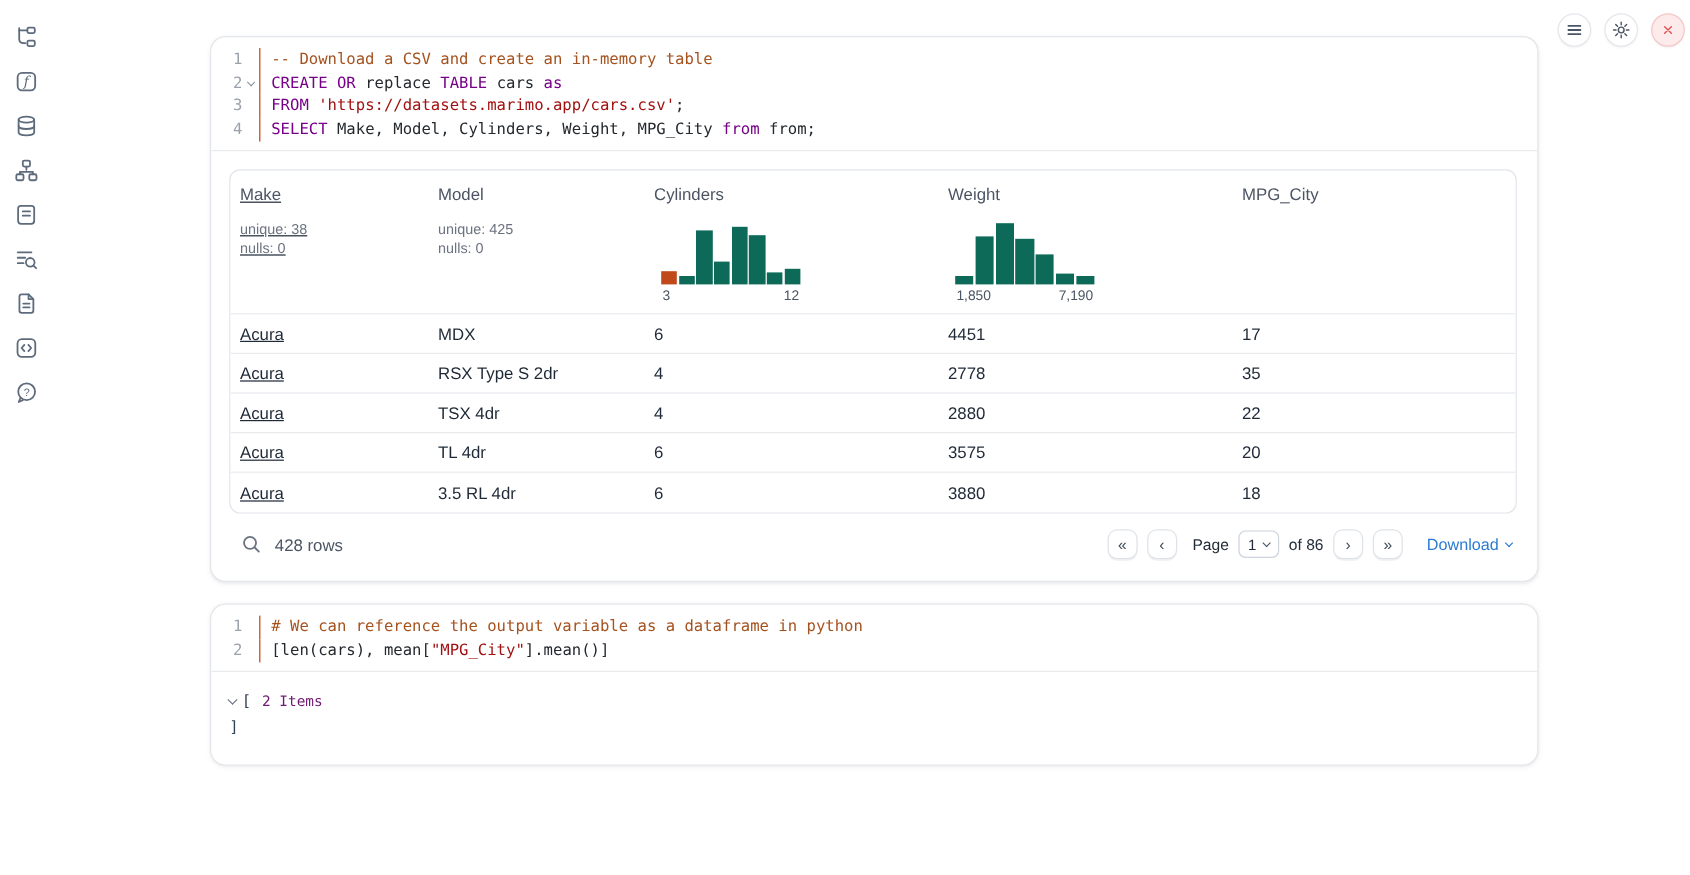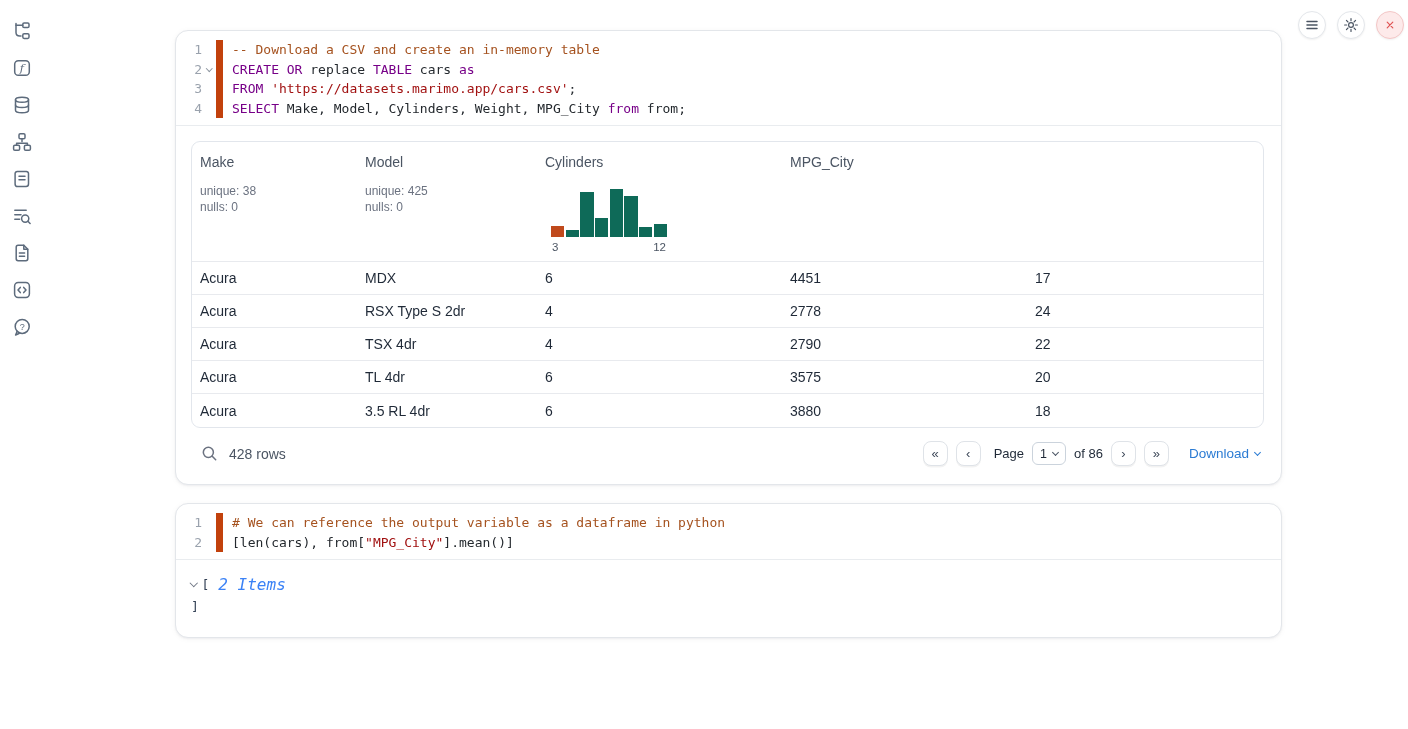--- a/index.html
+++ b/index.html
@@ -24,21 +24,21 @@
   .main { position:absolute; left:175px; top:30px; width:1107px; }
   .cell-card { background:#fff; border:1px solid #e3e6ea; border-radius:13px;
                box-shadow:0 1px 2px rgba(16,24,40,.05), 0 1px 6px rgba(16,24,40,.04); overflow:hidden; }
   .cell-card + .cell-card { margin-top:18px; }
 
   
   .editor { padding:9px 0 7px; font-family:"DejaVu Sans Mono", monospace; font-size:13px; line-height:19.5px; }
   .code-line { display:flex; }
   .gutter-num { width:26px; text-align:right; color:#9aa2ad; flex:none; }
   .fold-slot { width:14px; flex:none; display:flex; align-items:center; justify-content:center; }
-  .code-text { flex:1; border-left:7px solid #c2410c; padding-left:9px; white-space:pre; color:#24292e; }
+  .code-text { flex:1; border-left:1px solid #c2410c; padding-left:9px; white-space:pre; color:#24292e; }
   .tok-kw  { color:var(--code-keyword,#770088); }
   .tok-str { color:var(--code-string,#a11111); }
   .tok-com { color:var(--code-comment,#a5521f); }
   .tok-plain { color:#24292e; }
 
   .chev { display:inline-block; width:6px; height:6px; border-right:1.5px solid #8b949e;
           border-bottom:1.5px solid #8b949e; transform:rotate(45deg); }
   .chev-fold { width:4.5px; height:4.5px; margin-top:-3px; }
 
   
@@ -51,21 +51,21 @@
 
   
   .cell-output { border-top:1px solid #e9ecef; padding:15px 17px 10px 15px; }
 
   
   .table-box { border:1px solid #e2e6ec; border-radius:9px; overflow:hidden; }
   .thead { display:flex; border-bottom:1px solid #e8eaee; }
   .th { padding:12px 8px 8px; cursor:pointer; }
   .th-name { font-size:14px; color:#4b5563; }
   .th-stats { margin-top:13px; font-size:12px; color:#6b7280; line-height:16px; }
-  .col0 { width:165px; flex:none; } .col1 { width:180px; flex:none; }
+  .col0 { width:165px; flex:none;text-decoration:underline; } .col1 { width:180px; flex:none; }
   .col2 { width:245px; flex:none; } .col3 { width:245px; flex:none; } .col4 { flex:1; }
   .hist { margin-top:12px; margin-left:6px; width:116px; }
   .hist-bars { display:flex; align-items:flex-end; gap:1.5px; height:55px; }
   .bar { flex:1; background:var(--hist-green,#0e6a58); }
   .bar.orange { background:var(--hist-orange,#c0491c); }
   .hist-labels { display:flex; justify-content:space-between; margin-top:4px;
                  font-size:11.5px; color:#4b5563; padding:0 1px; }
   .tr { display:flex; align-items:center; height:33px; border-bottom:1px solid #e8eaee; cursor:pointer; }
   .tr:last-child { border-bottom:none; }
   .td { padding:0 8px; font-size:14px; color:#1f2937; }
@@ -86,21 +86,21 @@
   .chev-select { width:5px; height:5px; border-color:#4b5563; margin-top:-3px; }
   .download { margin-left:12px; display:inline-flex; align-items:center; gap:6px; font-size:13.5px;
               color:var(--link-blue,#2b7bd3); cursor:pointer; }
   .chev-dl { width:5px; height:5px; border-color:var(--link-blue,#2b7bd3); margin-top:-3px; }
 
   
   .py-output { border-top:1px solid #e9ecef; padding:14px 15px 20px; font-family:"DejaVu Sans Mono", monospace; font-size:13px; }
   .tree-row1 { display:flex; align-items:center; gap:5px; height:20px; }
   .chev-tree { width:5.5px; height:5.5px; border-color:#6b7280; margin-top:-3px; cursor:pointer; }
   .bracket { color:#334155; }
-  .items-label { font-style:italic; color:#3b82f6; font-size:16px; margin-left:4px; }
+  .items-label { color:#701a75; font-size:12px; margin-left:4px; }
   .tree-children { margin-left:15px; border-left:1px solid #e5e7eb; padding-left:13px; margin-top:3px; margin-bottom:2px; }
   .tree-item { line-height:23px; }
   .tree-key { color:var(--tree-key,#7e81d8); }
   .tree-key::after { content:": "; color:#334155; }
   .tree-val { color:#1a2533; }
   .bracket-close { line-height:20px; }
 </style>
 </head>
 <body>
 
@@ -245,44 +245,62 @@
                   <div class="bar" style="height: 75%;"></div>
                   <div class="bar" style="height: 18%;"></div>
                   <div class="bar" style="height: 24%;"></div>
                 </div>
                 <div class="hist-labels">
                   <span>3</span>
                   <span>12</span>
                 </div>
               </div>
             </div>
+            <div class="th col3">
+              <div class="th-name">Weight</div>
+              <div class="hist">
+                <div class="hist-bars">
+                  <div class="bar" style="height: 12%;"></div>
+                  <div class="bar" style="height: 72%;"></div>
+                  <div class="bar" style="height: 92%;"></div>
+                  <div class="bar" style="height: 70%;"></div>
+                  <div class="bar" style="height: 46%;"></div>
+                  <div class="bar" style="height: 16%;"></div>
+                  <div class="bar" style="height: 12%;"></div>
+                </div>
+                <div class="hist-labels">
+                  <span>1,850</span>
+                  <span>7,190</span>
+                </div>
+              </div>
+            </div>
             <div class="th col4">
               <div class="th-name">MPG_City</div>
             </div>
           </div>
         <div>
             <div class="tr">
               <div class="td col0">Acura</div>
               <div class="td col1">MDX</div>
               <div class="td col2">6</div>
               <div class="td col3">4451</div>
               <div class="td col4">17</div>
             </div>
             <div class="tr">
               <div class="td col0">Acura</div>
               <div class="td col1">RSX Type S 2dr</div>
               <div class="td col2">4</div>
               <div class="td col3">2778</div>
-              <div class="td col4">24</div>
+              <div class="td col4">35</div>
             </div>
             <div class="tr">
               <div class="td col0">Acura</div>
               <div class="td col1">TSX 4dr</div>
               <div class="td col2">4</div>
-              <div class="td col3">2790</div>
+              <div class="td col3">2880</div>
               <div class="td col4">22</div>
             </div>
             <div class="tr">
               <div class="td col0">Acura</div>
               <div class="td col1">TL 4dr</div>
               <div class="td col2">6</div>
               <div class="td col3">3575</div>
               <div class="td col4">20</div>
             </div>
             <div class="tr">
@@ -327,21 +345,21 @@
   <div class="cell-card">
     <div class="editor">
         <div class="code-line">
           <span class="gutter-num">1</span>
           <span class="fold-slot"></span>
           <span class="code-text"><span class="tok-com"># We can reference the output variable as a dataframe in python</span></span>
         </div>
         <div class="code-line">
           <span class="gutter-num">2</span>
           <span class="fold-slot"></span>
-          <span class="code-text"><span class="tok-plain">[len(cars), from[</span><span class="tok-str">"MPG_City"</span><span class="tok-plain">].mean()]</span></span>
+          <span class="code-text"><span class="tok-plain">[len(cars), mean[</span><span class="tok-str">"MPG_City"</span><span class="tok-plain">].mean()]</span></span>
         </div>
       </div>
     <div class="py-output">
       <div class="tree-row1">
         <span class="chev chev-tree"></span>
         <span class="bracket">[</span>
         <span class="items-label">2 Items</span>
       </div>
       <div class="tree-children">
         </div>

